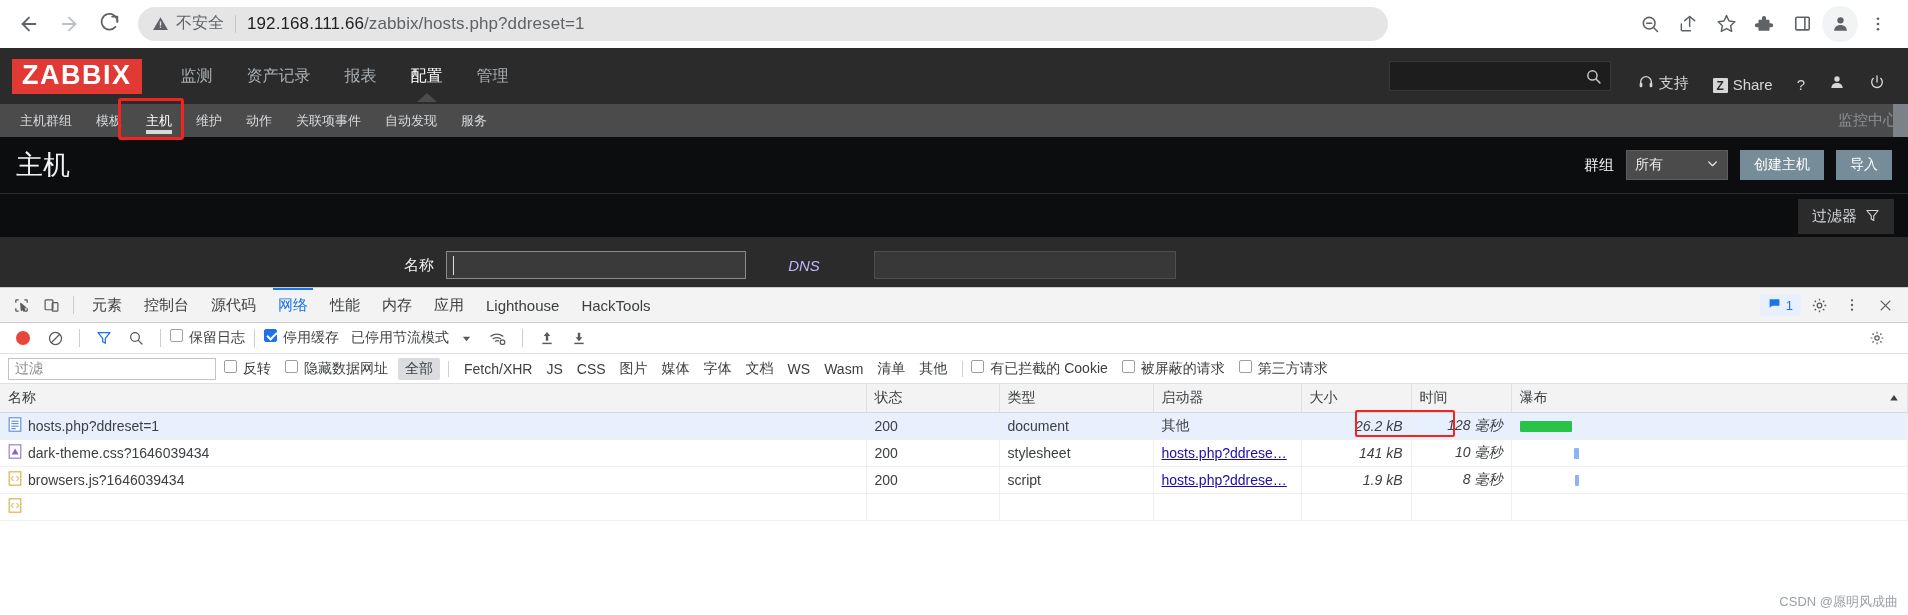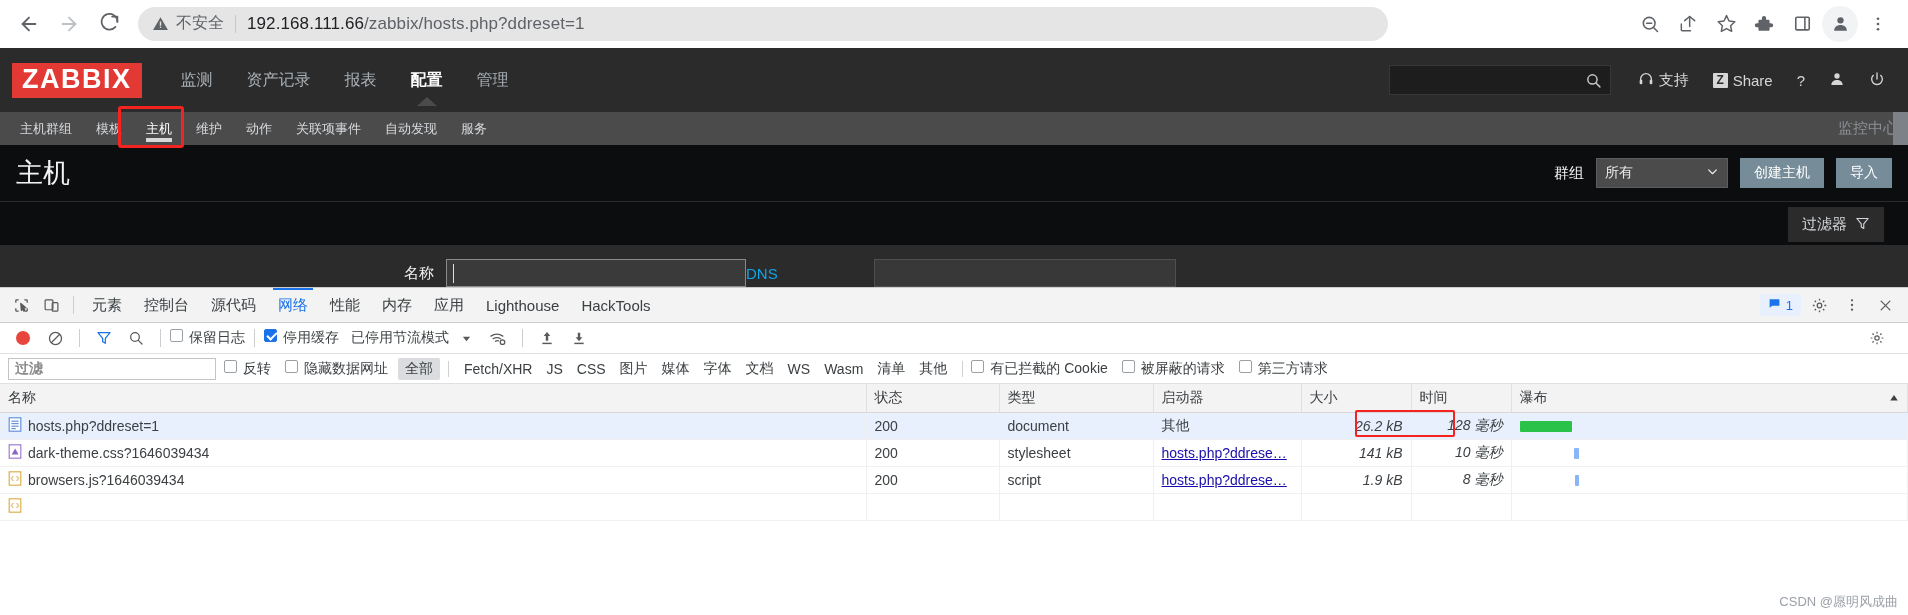--- a/index.html
+++ b/index.html
@@ -38,52 +38,52 @@
   .chrome-right { display: flex; align-items: center; gap: 2px; margin-left: auto; }
   .cr-ico {
     width: 36px; height: 36px; display: flex; align-items: center; justify-content: center;
     color: #5f6368; border-radius: 50%; cursor: pointer;
   }
   .cr-ico.avatar { background: #f1f3f4; }
 
   
   .zbx-wrap { background: #0c0d0f; height: 567px; position: relative; }
   .zbx-header {
-    height: 64px; background: #2b2b2b; display: flex; align-items: center;
+    height: 56px; background: #2b2b2b; display: flex; align-items: center;
     padding: 0 14px 0 12px; position: relative;
   }
   .zbx-logo {
     background: #e33934; color: #fff; font-size: 27px; font-weight: bold;
     letter-spacing: 1.5px; padding: 3px 10px 5px 10px; line-height: 1;
     font-family: "Liberation Sans", sans-serif; margin-right: 22px;
   }
   .zbx-nav { display: flex; align-items: center; gap: 0; height: 50px; }
   .zbx-nav-item {
     color: #a9b0b6; font-size: 16px; padding: 0 17px; height: 50px;
     display: flex; align-items: center; cursor: pointer; position: relative;
   }
-  .zbx-nav-item.active { color: #ffffff; font-weight: bold; }
+  .zbx-nav-item.active { color: #ffffff; }
   .zbx-nav-item.active::after {
     content: ""; position: absolute; bottom: -1px; left: 50%;
     transform: translateX(-50%);
     border-left: 10px solid transparent; border-right: 10px solid transparent;
     border-bottom: 9px solid #4b4b4b;
   }
   .zbx-head-right { margin-left: auto; display: flex; align-items: center; gap: 6px;}
   .zbx-search {
     width: 222px; height: 30px; background: #1d1d1d; border: 1px solid #383838;
     display: flex; align-items: center; padding: 0 8px; margin-right: 12px;
   }
   .zbx-search input {
     flex: 1; background: transparent; border: none; outline: none;
     color: #d5d5d5; font-size: 13px; font-family: inherit;
   }
   .zbx-search .sico { color: #c6c6c6; display: flex; }
   .zbx-hitem {
-    display: flex; align-items: center; gap: 5px; color: #d6d6d6;
+    display: flex; align-items: flex-end; gap: 5px; color: #d6d6d6;
     font-size: 15px; padding: 0 9px; height: 34px; cursor: pointer;
   }
   .z-badge {
     background: #d7d7d7; color: #2b2b2b; font-weight: bold; font-size: 12px;
     width: 15px; height: 15px; display: flex; align-items: center;
     justify-content: center; border-radius: 1px;
   }
 
   
   .zbx-sub {
@@ -113,33 +113,33 @@
 
   
   .page-title-row {
     height: 57px; display: flex; align-items: center; padding: 0 16px;
     border-bottom: 1px solid #2a2b2e;
   }
   .page-title { color: #f2f2f2; font-size: 27px; font-weight: normal; }
   .ptr-right { margin-left: auto; display: flex; align-items: center; gap: 12px; }
   .grp-label { color: #f2f2f2; font-size: 15px; }
   .grp-select {
-    width: 132px; height: 30px; background: #4b4b4b; border: 1px solid #5c5c5c;
+    width: 102px; height: 30px; background: #4b4b4b; border: 1px solid #5c5c5c;
     color: #eaeaea; font-size: 14px; display: flex; align-items: center;
     padding: 0 8px; justify-content: space-between; cursor: pointer;
   }
   .btn-primary {
     background: #768d99; color: #ffffff; font-size: 14px; border: none;
     height: 30px; padding: 0 14px; cursor: pointer; font-family: inherit;
   }
 
   
   .filter-tab-row { position: relative; height: 43px; }
   .filter-tab {
-    position: absolute; right: 24px; top: 5px; background: #2b2b2b;
+    position: absolute; right: 14px; top: 5px; background: #2b2b2b;
     color: #d4d7db; font-size: 15px; padding: 8px 14px;
     display: flex; align-items: center; gap: 8px; cursor: pointer;
   }
 
   
   .filter-body { background: #2b2b2b; padding: 14px 0 0 0; height: 100px; }
   .frow { display: flex; align-items: center; margin-bottom: 14px; }
   .flabel {
     color: #f2f2f2; font-size: 15px; text-align: right;
     width: 446px; padding-right: 12px;
@@ -147,22 +147,22 @@
   .finput {
     height: 28px; background: #383838; border: 1px solid #4f4f4f;
     width: 300px;
   }
   .finput.focused { border: 1px solid #8a8a8a; background:#3a3a3a; position: relative; }
   .finput.focused::after {
     content:""; position:absolute; left:6px; top:4px; width:1px; height:19px;
     background:#ddd;
   }
   .flabel2 {
-    color: #0ea5e9; font-size: 15px; text-align: left;
-    width: 128px; padding-right: 12px;
+    color: #c4b5fd; font-size: 15px; text-align: center;
+    width: 128px; padding-right: 12px; font-style: italic;
   }
   .finput2 {
     height: 28px; background: #383838; border: 1px solid #4f4f4f; width: 302px;
   }
   .fbtn-sm {
     height: 28px; width: 64px; background: #4b4b4b; border: 1px solid #5c5c5c;
     margin-left: 6px;
   }
 
   
@@ -213,21 +213,21 @@
   }
   .tb-text { font-size: 14px; color: #3c4043; }
 
   .dt-filterbar {
     height: 30px; display: flex; align-items: center;
     border-bottom: 1px solid #e0e0e0; background: #fff; gap: 0;
   }
   .filter-input {
     width: 208px; height: 22px; margin: 0 8px; border: 1px solid #c4c4c4;
     font-size: 14px; color: #8a8a8a; display: flex; align-items: center;
-    padding: 0 6px; background:#fff;font-weight:bold;
+    padding: 0 6px; background:#fff;
   }
   .fb-sep { width: 1px; height: 16px; background: #d0d0d0; margin: 0 8px; }
   .ftype {
     font-size: 14px; color: #3c4043; padding: 2px 7px; cursor: pointer; border-radius: 2px;
   }
   .ftype.sel { background: #dadce0; }
 
   .dt-table { width: 100%; border-collapse: collapse; table-layout: fixed; }
   .dt-table th {
     background: #f3f3f3; font-size: 14px; font-weight: normal; color: #3c4043;

